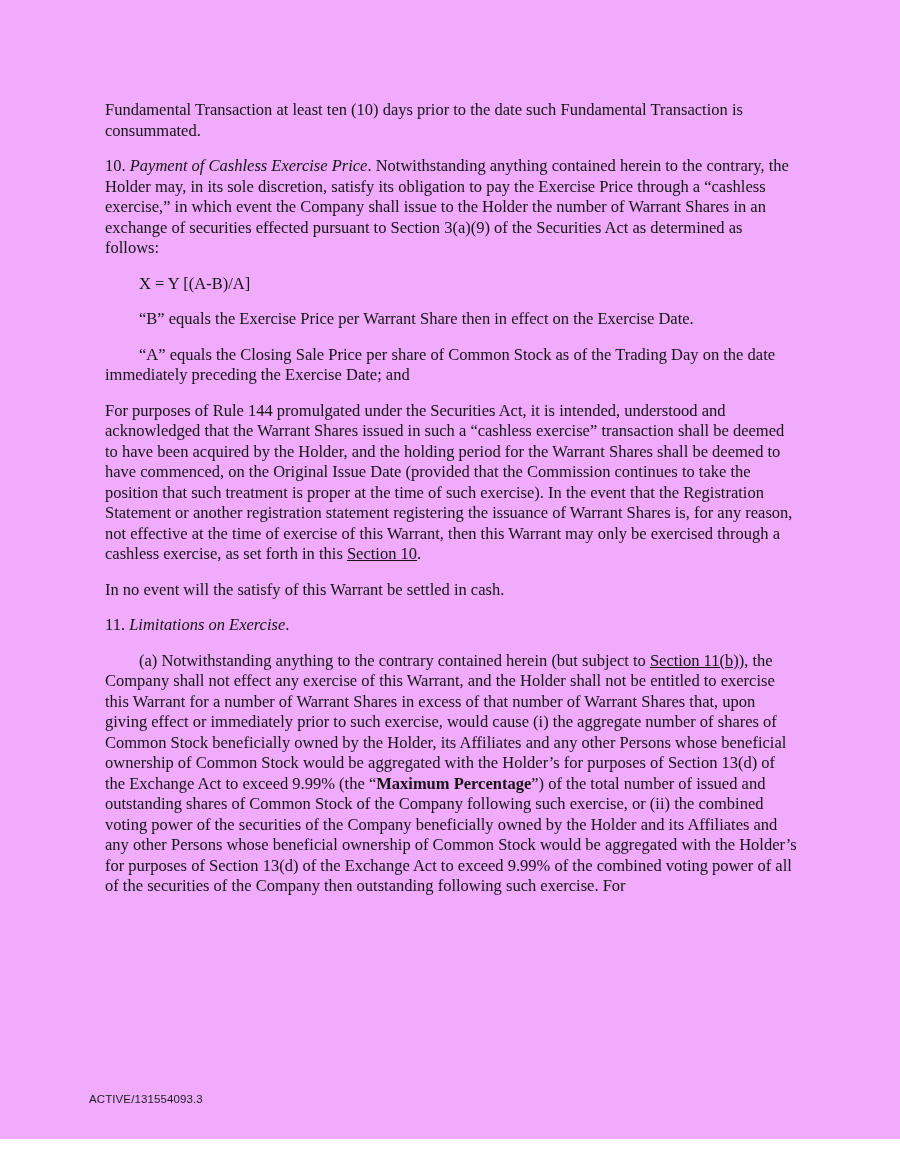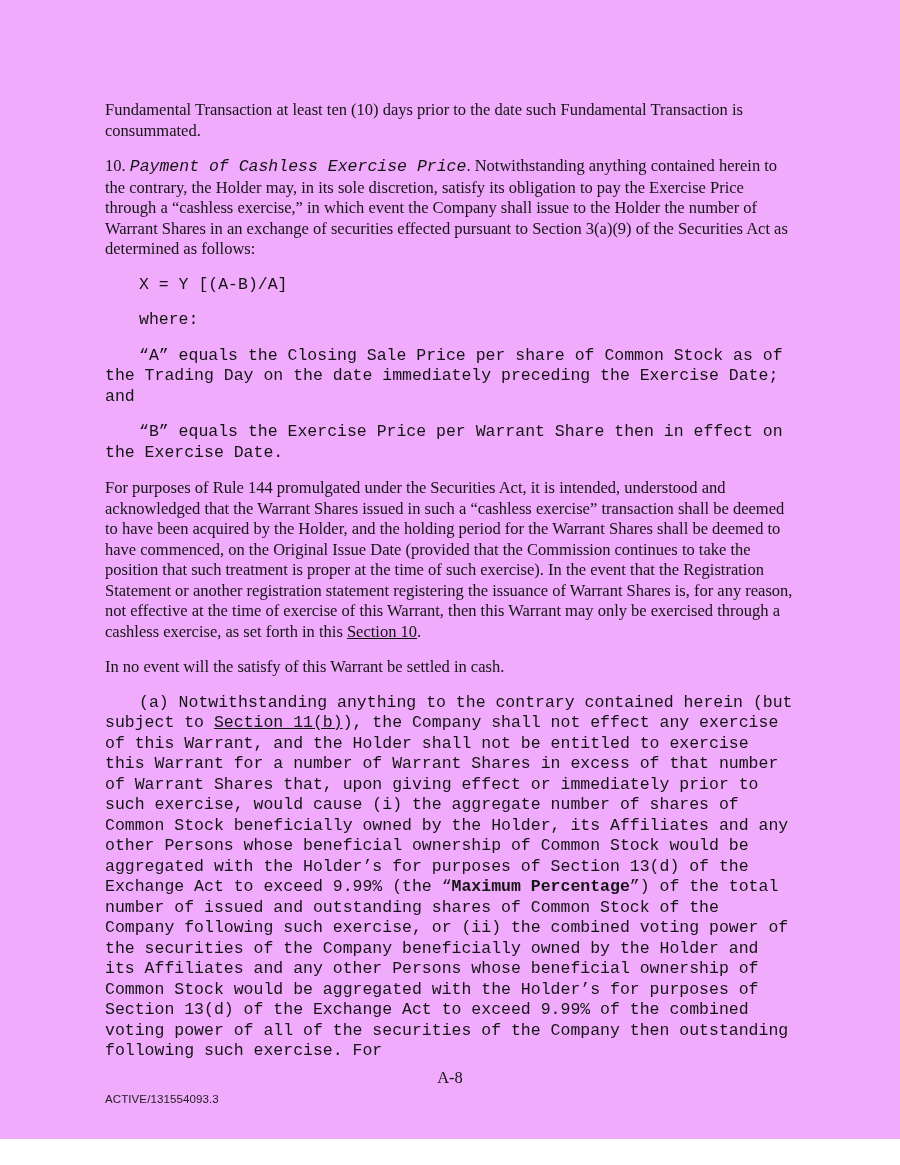--- a/index.html
+++ b/index.html
@@ -24,56 +24,54 @@
     font-size: 16.5px;
     line-height: 20.5px;
     text-align: left;
   }
   .para {
     margin: 0 0 15px 0;
     padding: 0;
   }
   .para.indent {
     text-indent: 34px;
-    font-family: Liberation Mono, monospace;
   }
   .run.normal    { font-style: normal; font-weight: normal; }
-  .run.italic    { font-style: italic; font-family: Liberation Mono, monospace; }
+  .run.italic    { font-style: italic; }
   .run.bold      { font-weight: bold; text-align: center; }
   .run.underline { text-decoration: underline; }
   .page-number {
     position: absolute;
     left: 0;
     top: 1068px;
     width: 900px;
     text-align: center;
     font-size: 16.5px;
     font-family: "Liberation Serif", serif;
     color: #141414;
   }
   .doc-id {
     position: absolute;
-    left: 105px;
+    left: 89px;
     top: 1093px;
     font-family: "Liberation Sans", sans-serif;
     font-size: 11.5px;
     color: #1d1d1d;
     letter-spacing: 0.1px;
   }
 </style>
 </head>
 <body>
 
 <div class="page">
   <div class="doc-body" id="doc-body">
       <p class="para"><span class="run normal">Fundamental Transaction at least ten (10) days prior to the date such Fundamental Transaction is consummated.</span></p>
       <p class="para"><span class="run normal">10. </span><span class="run italic">Payment of Cashless Exercise Price</span><span class="run normal">. Notwithstanding anything contained herein to the contrary, the Holder may, in its sole discretion, satisfy its obligation to pay the Exercise Price through a “cashless exercise,” in which event the Company shall issue to the Holder the number of Warrant Shares in an exchange of securities effected pursuant to Section 3(a)(9) of the Securities Act as determined as follows:</span></p>
       <p class="para indent"><span class="run normal">X = Y [(A-B)/A]</span></p>
-      <p class="para indent"><span class="run normal">where:</span></p>
+      <p class="para indent"><span class="run normal">“B” equals the Exercise Price per Warrant Share then in effect on the Exercise Date.</span></p>
       <p class="para indent"><span class="run normal">“A” equals the Closing Sale Price per share of Common Stock as of the Trading Day on the date immediately preceding the Exercise Date; and</span></p>
-      <p class="para indent"><span class="run normal">“B” equals the Exercise Price per Warrant Share then in effect on the Exercise Date.</span></p>
       <p class="para"><span class="run normal">For purposes of Rule 144 promulgated under the Securities Act, it is intended, understood and acknowledged that the Warrant Shares issued in such a “cashless exercise” transaction shall be deemed to have been acquired by the Holder, and the holding period for the Warrant Shares shall be deemed to have commenced, on the Original Issue Date (provided that the Commission continues to take the position that such treatment is proper at the time of such exercise). In the event that the Registration Statement or another registration statement registering the issuance of Warrant Shares is, for any reason, not effective at the time of exercise of this Warrant, then this Warrant may only be exercised through a cashless exercise, as set forth in this </span><span class="run underline">Section 10</span><span class="run normal">.</span></p>
       <p class="para"><span class="run normal">In no event will the satisfy of this Warrant be settled in cash.</span></p>
+      <p class="para"><span class="run normal">11. </span><span class="run italic">Limitations on Exercise</span><span class="run normal">.</span></p>
       <p class="para indent"><span class="run normal">(a) Notwithstanding anything to the contrary contained herein (but subject to </span><span class="run underline">Section 11(b)</span><span class="run normal">), the Company shall not effect any exercise of this Warrant, and the Holder shall not be entitled to exercise this Warrant for a number of Warrant Shares in excess of that number of Warrant Shares that, upon giving effect or immediately prior to such exercise, would cause (i) the aggregate number of shares of Common Stock beneficially owned by the Holder, its Affiliates and any other Persons whose beneficial ownership of Common Stock would be aggregated with the Holder’s for purposes of Section 13(d) of the Exchange Act to exceed 9.99% (the “</span><span class="run bold">Maximum Percentage</span><span class="run normal">”) of the total number of issued and outstanding shares of Common Stock of the Company following such exercise, or (ii) the combined voting power of the securities of the Company beneficially owned by the Holder and its Affiliates and any other Persons whose beneficial ownership of Common Stock would be aggregated with the Holder’s for purposes of Section 13(d) of the Exchange Act to exceed 9.99% of the combined voting power of all of the securities of the Company then outstanding following such exercise. For</span></p>
     </div>
-  <div class="page-number">A-8</div>
   <div class="doc-id">ACTIVE/131554093.3</div>
 </div>
 
 </body></html>

